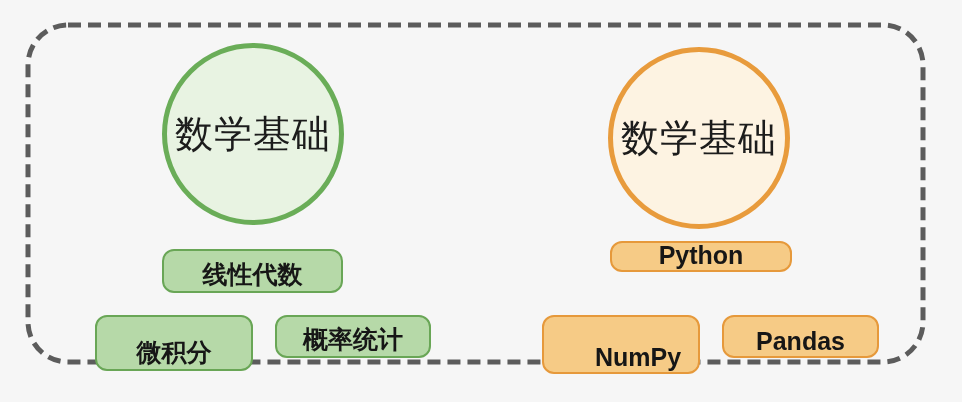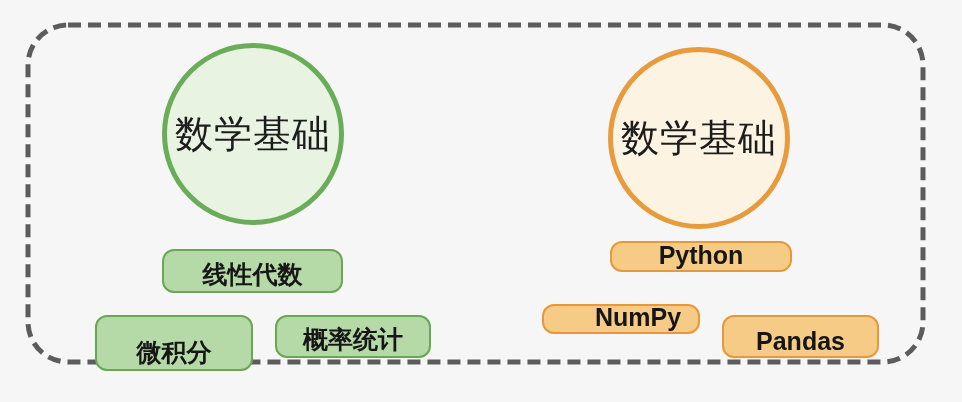--- a/index.html
+++ b/index.html
@@ -70,21 +70,21 @@
     border: 2px solid #69a656;
   }
   .pill-orange {
     background: #f6cb86;
     border: 2px solid #e6993b;
   }
   .pill-linear-algebra { left: 162px; top: 249px; width: 181px; height: 44px; }
   .pill-calculus       { left: 95px;  top: 315px; width: 158px; height: 56px; }
   .pill-probability    { left: 275px; top: 315px; width: 156px; height: 43px; }
   .pill-python         { left: 610px; top: 241px; width: 182px; height: 31px; }
-  .pill-numpy          { left: 542px; top: 304px; width: 158px; height: 30px; padding-left: 34px; }
+  .pill-numpy          { left: 542px; top: 315px; width: 158px; height: 59px; padding-left: 34px; }
   .pill-pandas         { left: 722px; top: 315px; width: 157px; height: 43px; }
 </style>
 </head>
 <body>
 
 <div class="canvas">
 
   <svg class="dashed-frame-svg" viewBox="0 0 962 402" xmlns="http://www.w3.org/2000/svg">
     <rect x="28" y="25" width="895" height="337" rx="40" ry="40" fill="none" stroke="#5c5c5c" stroke-width="5" stroke-dasharray="13 7" stroke-linecap="butt"></rect>
   </svg>

